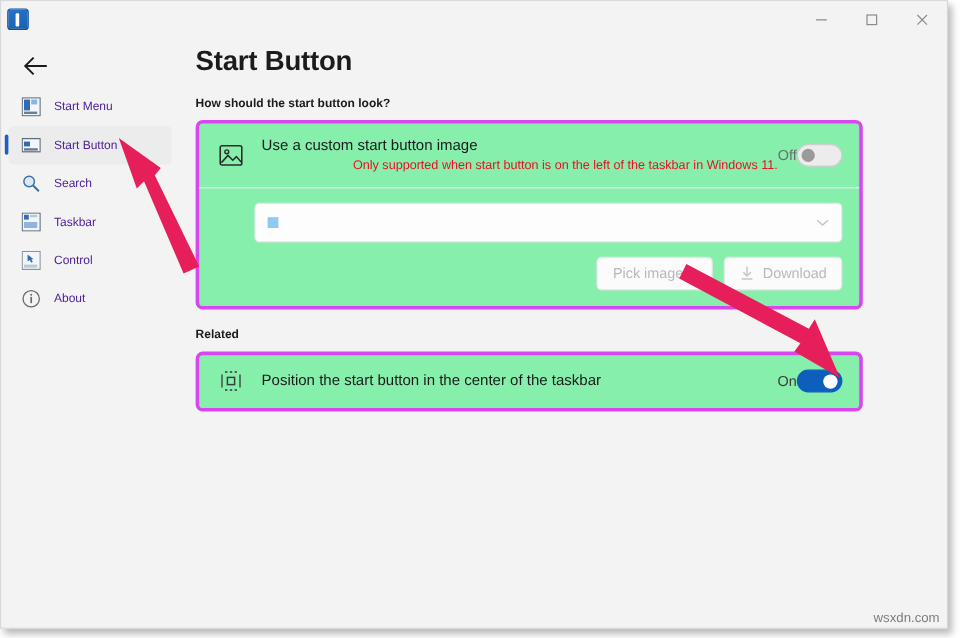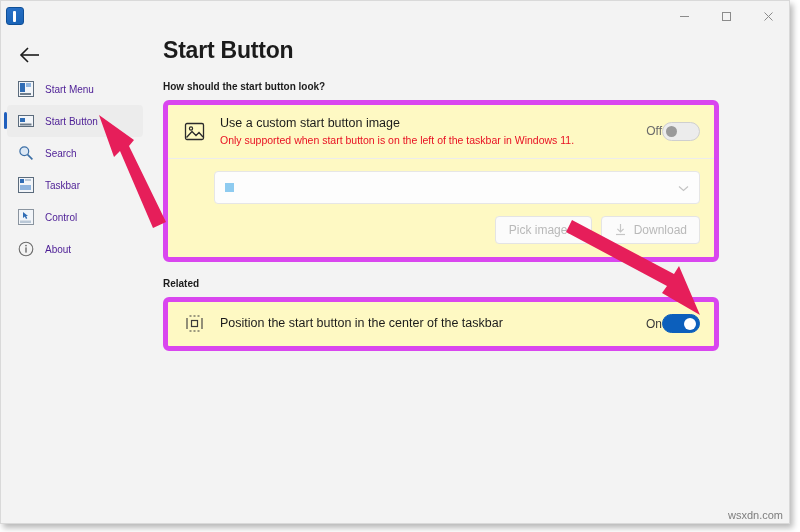--- a/index.html
+++ b/index.html
@@ -159,22 +159,22 @@
   }
   .section-heading {
     font-size: 10px;
     font-weight: bold;
     color: #1b1b1b;
     margin: 8px 0 8px 12px;
   }
   .card {
     margin-left: 12px;
     margin-right: 70px;
-    background: #fef9c3;
-    border: 5px solid #d946ef;
+    background: #86efac;
+    border: 3px solid #d946ef;
     border-radius: 6px;
     box-sizing: border-box;
   }
   .card-row {
     display: flex;
     align-items: center;
     padding: 10px 14px;
     min-height: 38px;
     box-sizing: border-box;
   }
@@ -195,20 +195,21 @@
   .row-title {
     font-size: 12.5px;
     color: #1b1b1b;
     line-height: 1.35;
   }
   .row-sub-warning {
     font-size: 10.5px;
     color: #e81123;
     line-height: 1.4;
     margin-top: 1px;
+    text-align: right;
   }
   .row-right {
     flex: none;
     display: flex;
     align-items: center;
   }
   .toggle-state-label {
     font-size: 12px;
     color: #6b6b6b;
   }

